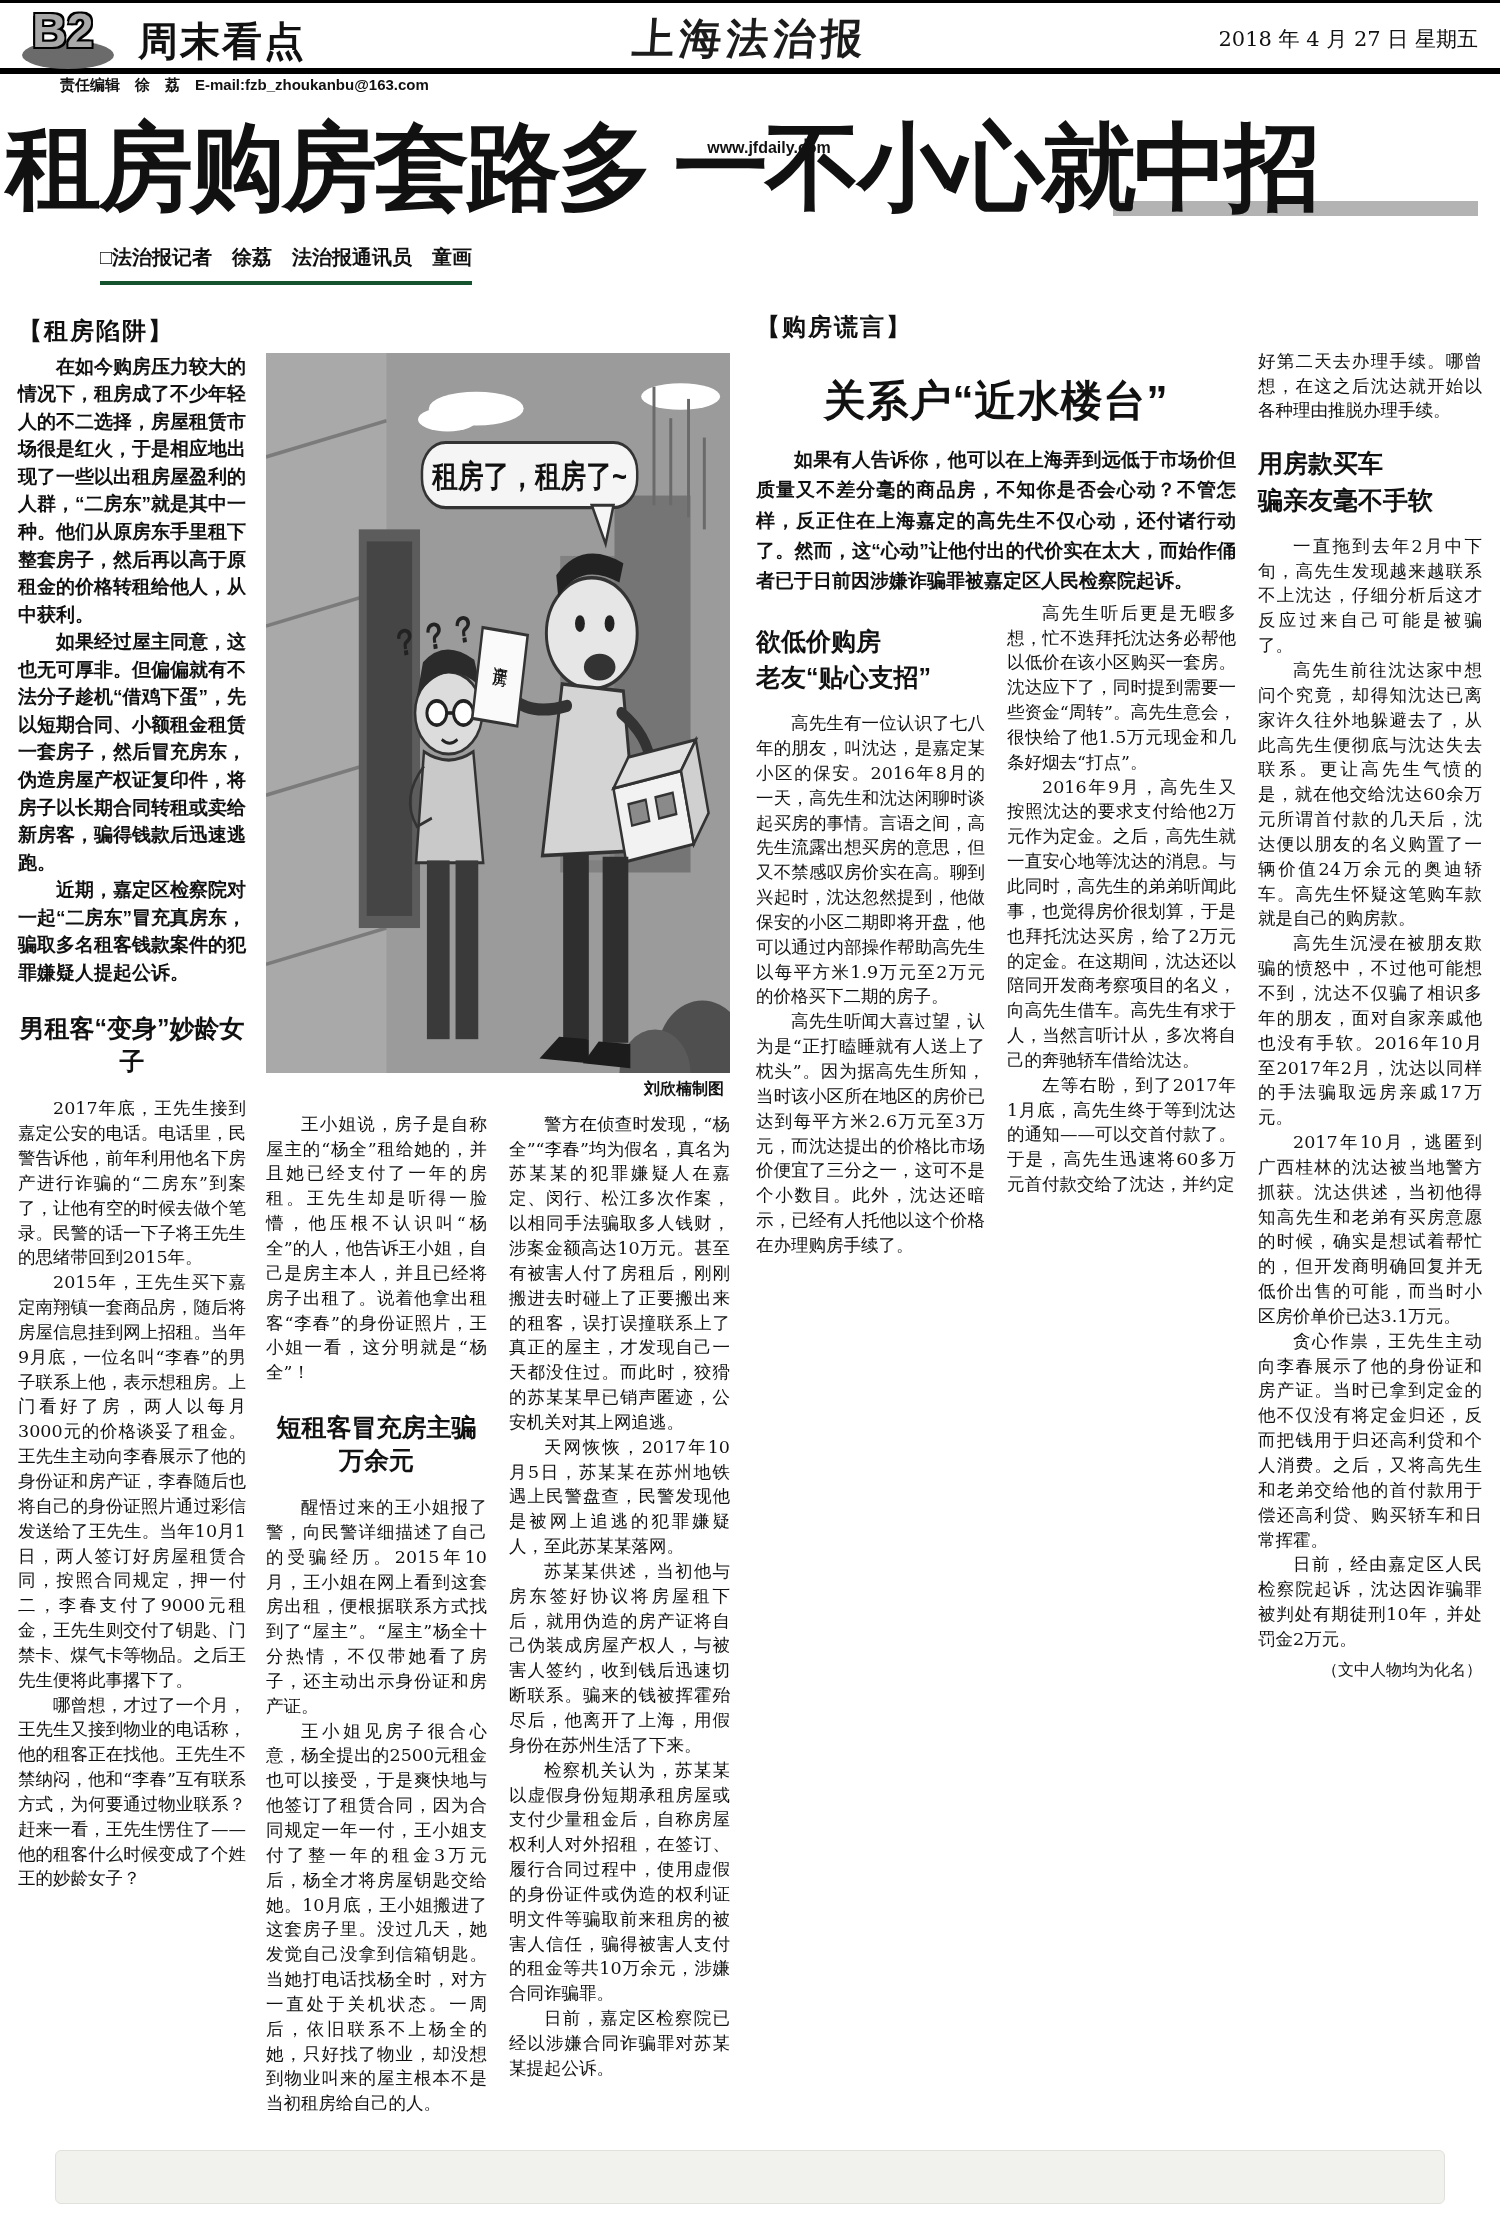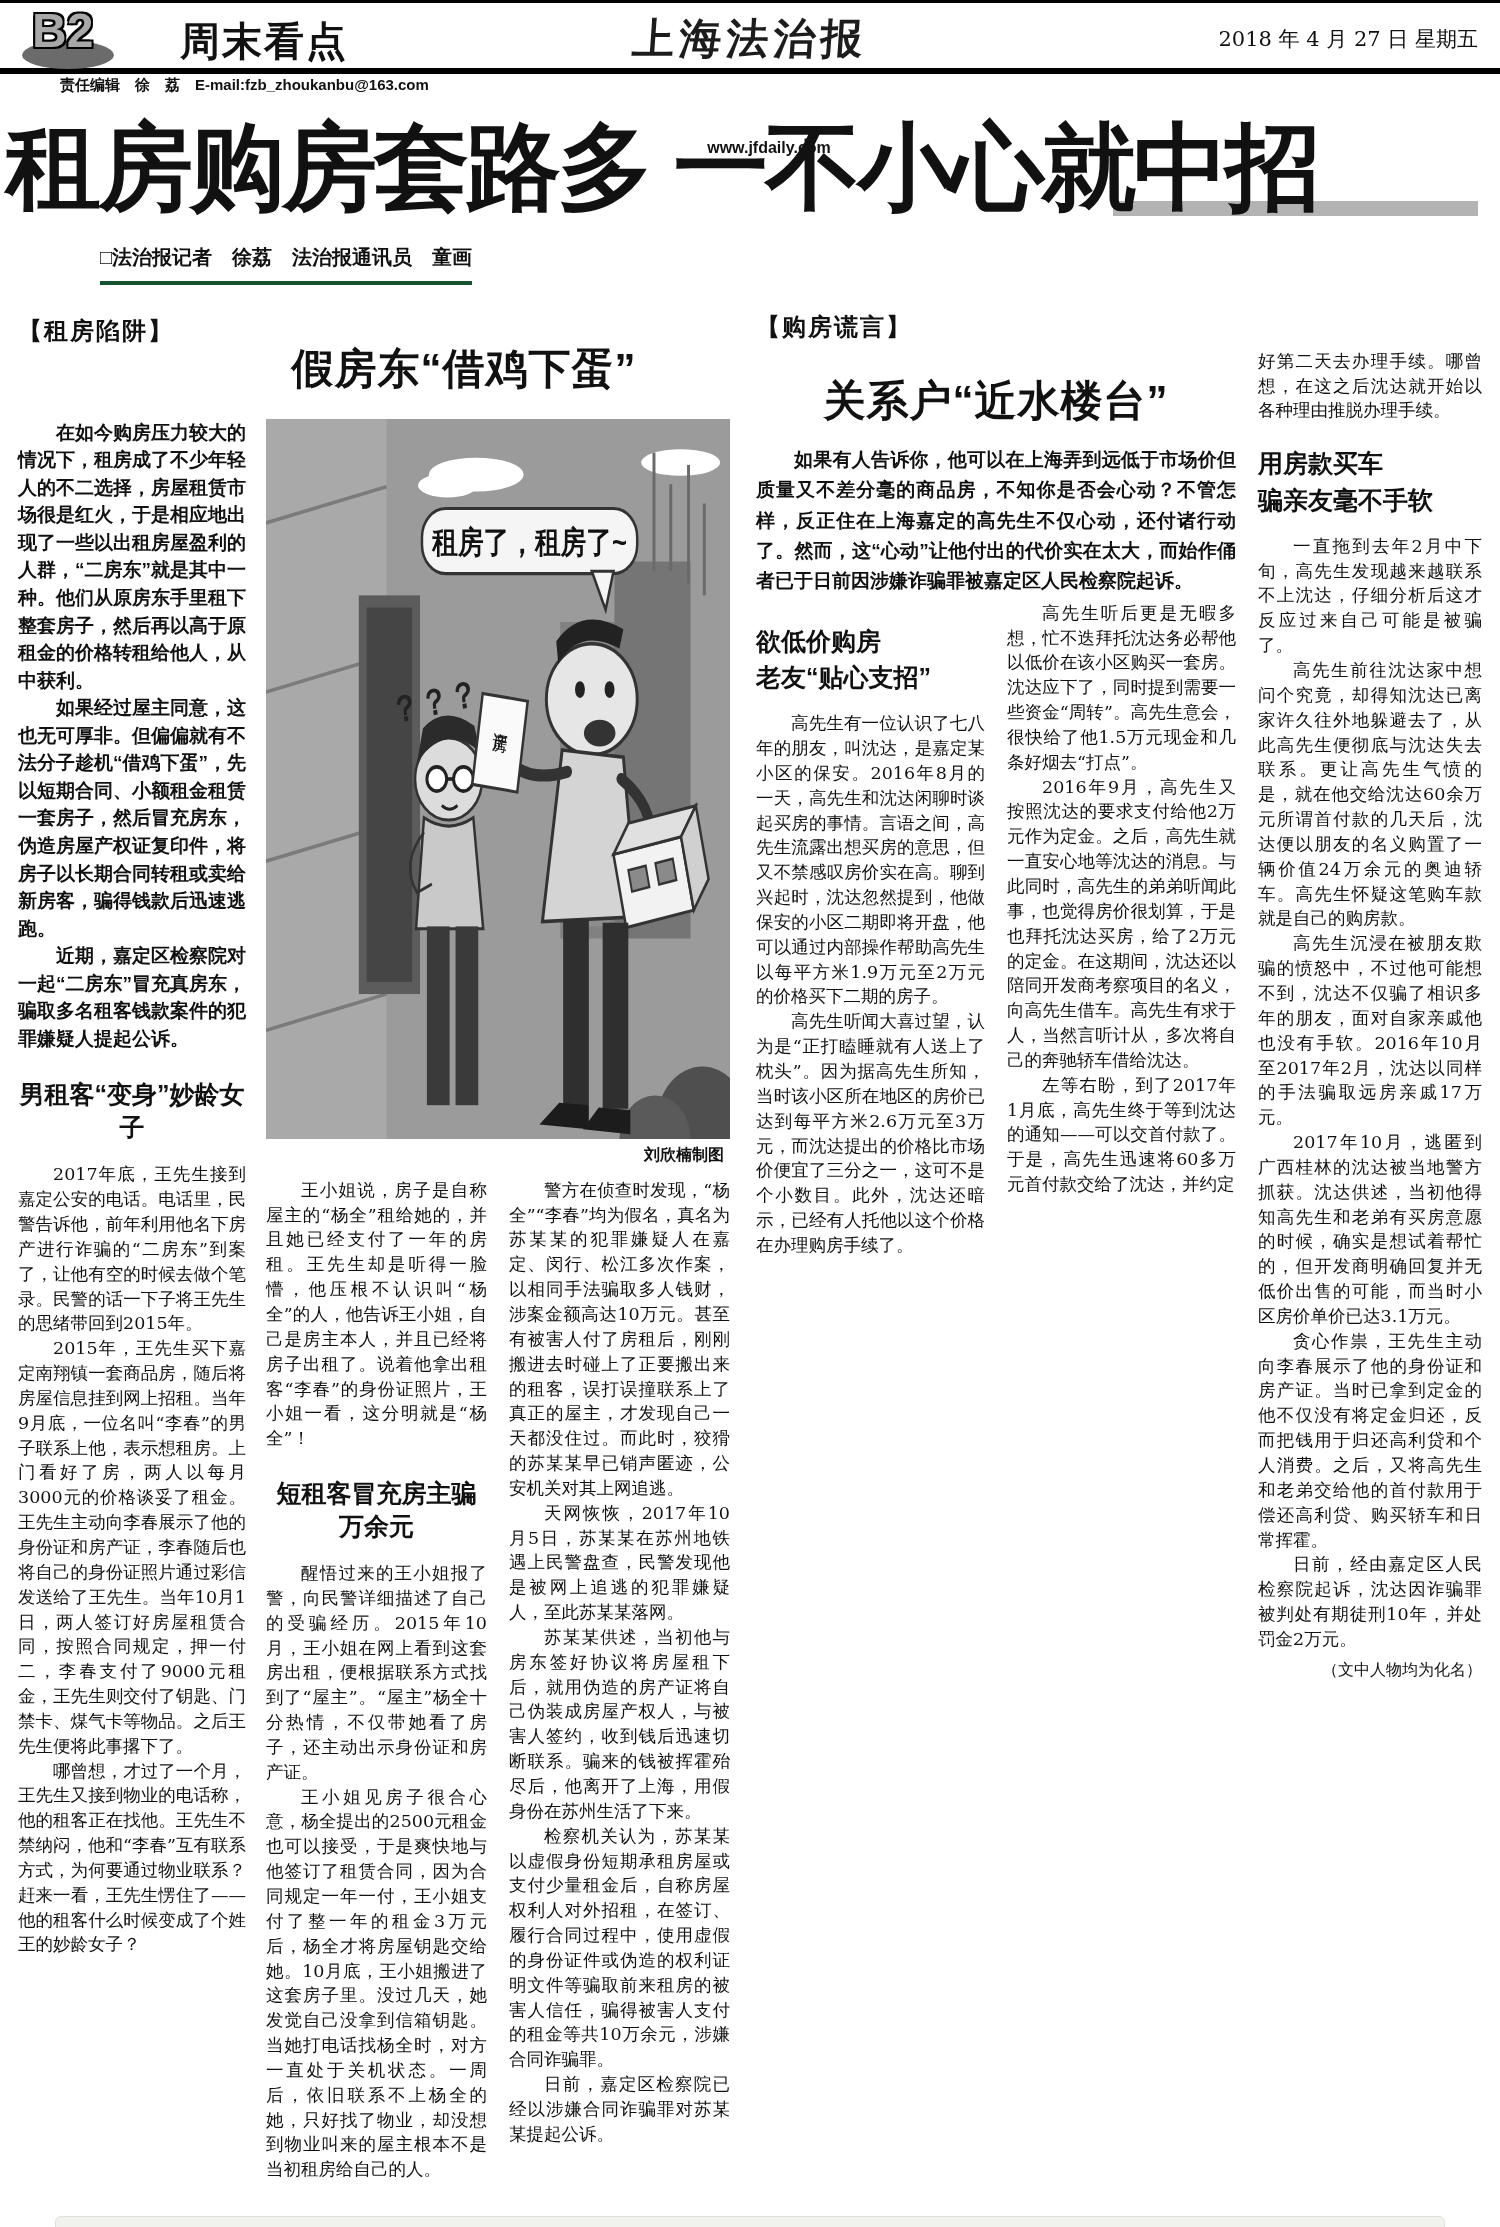--- a/index.html
+++ b/index.html
@@ -9,21 +9,21 @@
     color: #111; font-family: "DejaVu Serif", "Liberation Serif", serif;
     position: relative; overflow: hidden; border-top: 3px solid #000;
   }
   
   .header { display: grid; grid-template-columns: 470px 1fr 470px; align-items: center; padding: 6px 22px 0 22px; height: 62px; }
   .h-left { display: flex; align-items: flex-end; gap: 16px; }
   .logo { position: relative; width: 100px; height: 60px; flex-shrink: 0; }
   .logo-ellipse { position: absolute; left: 0; bottom: 0; width: 92px; height: 28px; background: #6b6b6b; border-radius: 50%; }
   .logo-text { position: absolute; top: -6px; left: 10px; font-family: "Liberation Sans", sans-serif; font-weight: 900; font-size: 48px; color: #a8a8a8;
     text-shadow: -2px -2px 0 #000, 2px -2px 0 #000, -2px 2px 0 #000, 2px 2px 0 #000; }
-  .section-name { font-family: "Liberation Sans", sans-serif; font-weight: 900; font-size: 40px; line-height: 1; padding-bottom: 8px; letter-spacing: 2px; margin-left: 42px; }
+  .section-name { font-family: "Liberation Sans", sans-serif; font-weight: 900; font-size: 40px; line-height: 1; padding-bottom: 8px; letter-spacing: 2px; }
   .masthead { text-align: center; font-family: "DejaVu Serif", serif; font-weight: bold; font-size: 42px; letter-spacing: 5px; transform: skewX(-4deg); color: #1c1c1c; }
   .h-right { text-align: right; font-size: 21px; }
   .header-rule { height: 6px; background: #000; margin-top: 3px; }
   .subheader { display: grid; grid-template-columns: 1fr; align-items: center; height: 28px; padding: 2px 22px 0 60px; gap: 44px; }
   .editor { font-family: "Liberation Sans", sans-serif; font-weight: bold; font-size: 15px; }
   .website { text-align: center; font-family: "Liberation Sans", sans-serif; font-weight: bold; font-size: 16px; }
   .gray-bar { justify-self: end; width: 365px; height: 15px; background: #b3b3b3; }
   
   .headline { font-family: "Liberation Sans", sans-serif; font-weight: 900; font-size: 95px; line-height: 1.05;
     margin: 16px 6px 4px 6px; white-space: nowrap; letter-spacing: -3px; }
@@ -89,21 +89,20 @@
   <h1 class="headline">租房购房套路多  一不小心就中招</h1>
   <div class="byline-wrap">
     <div class="byline">□法治报记者　徐荔　法治报通讯员　童画</div>
   </div>
 
   <div class="articles">
 
     <section class="left-article">
       <div class="head-row">
         <div class="art-label">【租房陷阱】</div>
-        <h2 class="art-title">假房东“借鸡下蛋”</h2>
       </div>
       <div class="left-body">
         <div class="col-lead">
           <div class="lead-sans">
             <p>在如今购房压力较大的情况下，租房成了不少年轻人的不二选择，房屋租赁市场很是红火，于是相应地出现了一些以出租房屋盈利的人群，“二房东”就是其中一种。他们从原房东手里租下整套房子，然后再以高于原租金的价格转租给他人，从中获利。</p>
             <p>如果经过屋主同意，这也无可厚非。但偏偏就有不法分子趁机“借鸡下蛋”，先以短期合同、小额租金租赁一套房子，然后冒充房东，伪造房屋产权证复印件，将房子以长期合同转租或卖给新房客，骗得钱款后迅速逃跑。</p>
             <p>近期，嘉定区检察院对一起“二房东”冒充真房东，骗取多名租客钱款案件的犯罪嫌疑人提起公诉。</p>
           </div>
           <h3 class="col-subhead">男租客“变身”妙龄女子</h3>
           <div class="serif">

